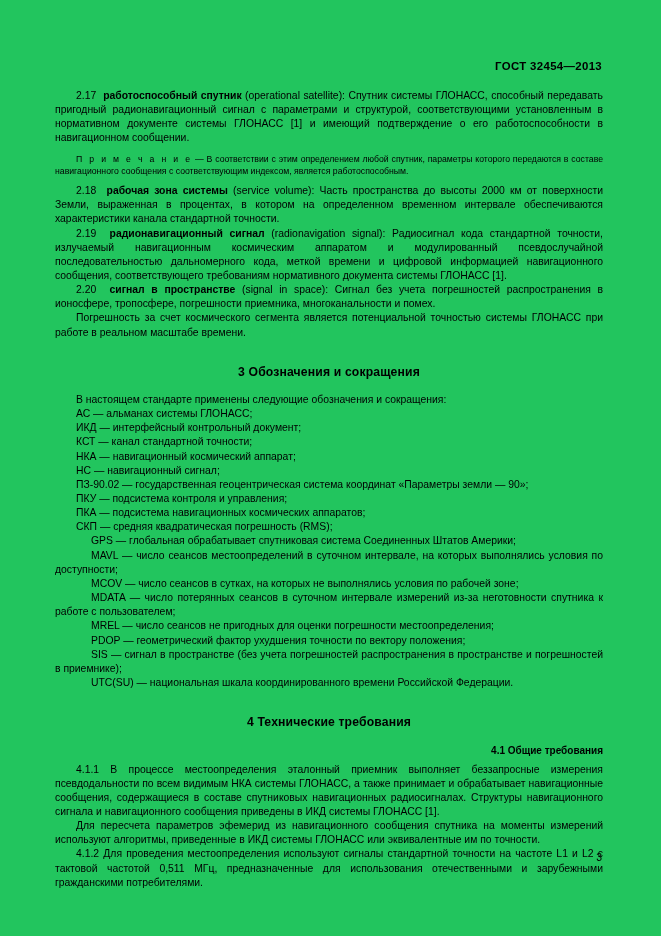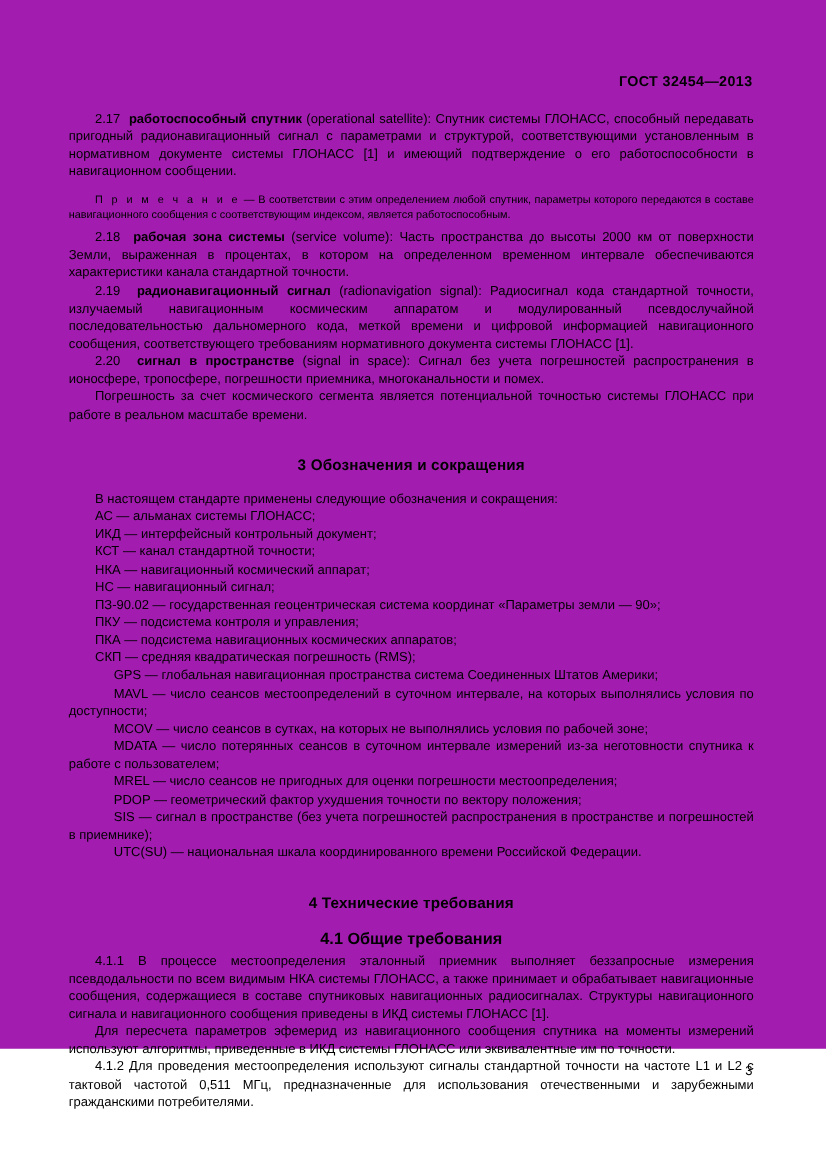--- a/index.html
+++ b/index.html
@@ -13,22 +13,22 @@
     height: 936px;
     font-family: "Liberation Sans", sans-serif;
     color: #000000;
     position: relative;
     overflow: hidden;
   }
   .page {
     position: absolute;
     left: 0; top: 0;
     width: 661px;
-    height: 839px;
-    background: #a21caf;
+    height: 936px;
+    background: #22c55e;
   }
   .header {
     position: absolute;
     left: 55px;
     top: 60px;
     width: 547px;
     text-align: right;
     font-size: 11.4px;
     font-weight: bold;
     letter-spacing: 0.35px;
@@ -65,25 +65,25 @@
   .h2 {
     font-size: 12.2px;
     font-weight: bold;
     margin-top: 25px;
     margin-bottom: 14px;
     text-align: center;
     text-indent: 0;
     letter-spacing: 0.15px;
   }
   .h3 {
-    font-size: 13px;
+    font-size: 10px;
     font-weight: bold;
     margin-top: 15px;
     margin-bottom: 4px;
-    text-align: center;
+    text-align: right;
     text-indent: 0;
   }
   .abbr-list { margin-top: 0; }
   .abbr {
     text-indent: 21px;
     text-align: justify;
   }
   .abbr.wide { text-indent: 36px; }
   .pagenum {
     position: absolute;
@@ -120,21 +120,21 @@
     <div class="abbr-list">
       <p class="abbr">АС — альманах системы ГЛОНАСС;</p>
       <p class="abbr">ИКД — интерфейсный контрольный документ;</p>
       <p class="abbr">КСТ — канал стандартной точности;</p>
       <p class="abbr">НКА — навигационный космический аппарат;</p>
       <p class="abbr">НС — навигационный сигнал;</p>
       <p class="abbr">ПЗ-90.02 — государственная геоцентрическая система координат «Параметры земли — 90»;</p>
       <p class="abbr">ПКУ — подсистема контроля и управления;</p>
       <p class="abbr">ПКА — подсистема навигационных космических аппаратов;</p>
       <p class="abbr">СКП — средняя квадратическая погрешность (RMS);</p>
-      <p class="abbr wide">GPS — глобальная навигационная пространства система Соединенных Штатов Америки;</p>
+      <p class="abbr wide">GPS — глобальная обрабатывает спутниковая система Соединенных Штатов Америки;</p>
       <p class="abbr wide">MAVL — число сеансов местоопределений в суточном интервале, на которых выполнялись условия по доступности;</p>
       <p class="abbr wide">MCOV — число сеансов в сутках, на которых не выполнялись условия по рабочей зоне;</p>
       <p class="abbr wide">MDATA — число потерянных сеансов в суточном интервале измерений из-за неготовности спутника к работе с пользователем;</p>
       <p class="abbr wide">MREL — число сеансов не пригодных для оценки погрешности местоопределения;</p>
       <p class="abbr wide">PDOP — геометрический фактор ухудшения точности по вектору положения;</p>
       <p class="abbr wide">SIS — сигнал в пространстве (без учета погрешностей распространения в пространстве и погрешностей в приемнике);</p>
       <p class="abbr wide">UTC(SU) — национальная шкала координированного времени Российской Федерации.</p>
     </div>
 
     <p class="h2">4  Технические требования</p>

